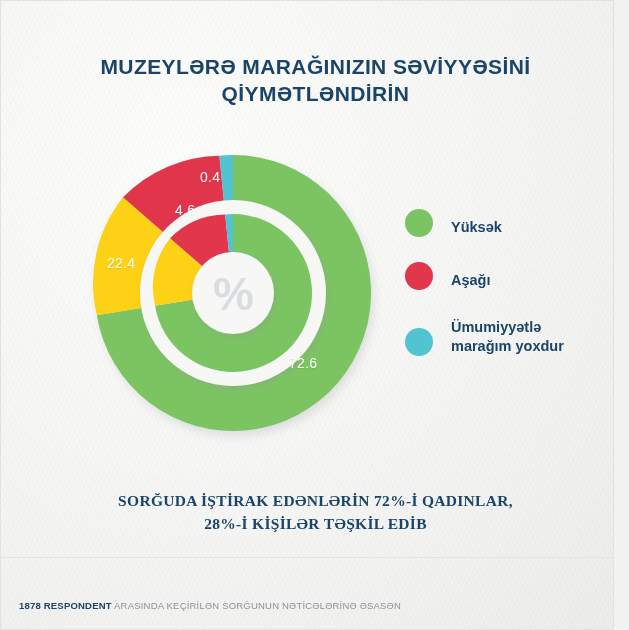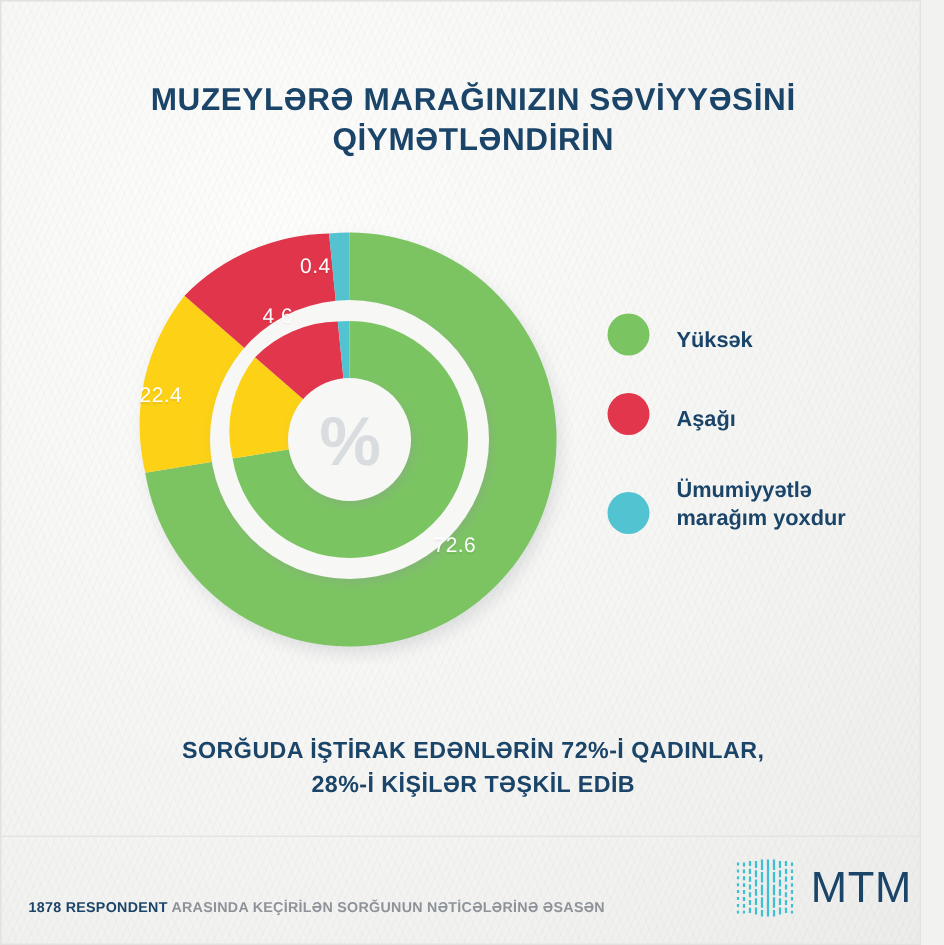--- a/index.html
+++ b/index.html
@@ -78,21 +78,21 @@
   .slice-label {
     position: absolute;
     color: #ffffff;
     font-size: 14px;
     font-weight: normal;
     letter-spacing: 0.3px;
     white-space: nowrap;
     text-shadow: 0 1px 1px rgba(0,0,0,0.08);
   }
   #label-0 { left: 206px; top: 212px; }   
-  #label-1 { left: 10px;  top: 112px; }   
+  #label-1 { left: 24px;  top: 112px; }   
   #label-2 { left: 92px;  top: 45px; margin-top: 14px;  }   
   #label-3 { left: 117px; top: 26px;  }   
 
   
   #legend {
     position: absolute;
     left: 404px;
     top: 207px;
     width: 200px;
   }
@@ -126,20 +126,21 @@
     text-align: center;
     padding: 0 50px;
   }
   .note-line {
     color: #1b4469;
     font-size: 15.5px;
     font-weight: bold;
     letter-spacing: 0.3px;
     line-height: 23px;
     text-transform: uppercase;
+    font-family: Liberation Serif, serif;
   }
 
   
   #footer {
     position: absolute;
     left: 0;
     bottom: 0;
     width: 629px;
     height: 72px;
     border-top: 1px solid #e4e4e2;
@@ -151,21 +152,21 @@
     font-size: 9.5px;
     letter-spacing: 0.2px;
     white-space: nowrap;
   }
   #credit-strong {
     color: #1b4469;
     font-weight: bold;
   }
   #credit-rest {
     color: #8d9399;
-    font-weight: bold;
+    font-weight: normal;
   }
   #footer-logo {
     position: absolute;
     right: 22px;
     bottom: 16px;
     display: flex;
     align-items: center;
   }
   #logo-mark {
     width: 42px;
@@ -253,32 +254,15 @@
 
   <div id="bottom-note">
     <div class="note-line">SORĞUDA İŞTİRAK EDƏNLƏRİN 72%-İ QADINLAR,</div>
     <div class="note-line">28%-İ KİŞİLƏR TƏŞKİL EDİB</div>
   </div>
 
   <div id="footer">
     <div id="footer-credit">
       <span id="credit-strong">1878 RESPONDENT</span><span id="credit-rest"> ARASINDA KEÇİRİLƏN SORĞUNUN NƏTİCƏLƏRİNƏ ƏSASƏN</span>
     </div>
-    <div id="footer-logo">
-      <svg id="logo-mark" viewBox="0 0 42 42">
-        <g stroke="#3FC0D2" stroke-width="1.5" stroke-linecap="butt">
-          <line x1="3" y1="4" x2="3" y2="38" stroke-dasharray="2 2.6"></line>
-          <line x1="7" y1="4" x2="7" y2="38" stroke-dasharray="2.6 2"></line>
-          <line x1="11" y1="3" x2="11" y2="39" stroke-dasharray="3.4 1.8"></line>
-          <line x1="15" y1="3" x2="15" y2="39" stroke-dasharray="4.6 1.6"></line>
-          <line x1="19" y1="2" x2="19" y2="40" stroke-dasharray="7 1.4"></line>
-          <line x1="23" y1="2" x2="23" y2="40"></line>
-          <line x1="27" y1="2" x2="27" y2="40" stroke-dasharray="7 1.4"></line>
-          <line x1="31" y1="3" x2="31" y2="39" stroke-dasharray="4.6 1.6"></line>
-          <line x1="35" y1="3" x2="35" y2="39" stroke-dasharray="3.4 1.8"></line>
-          <line x1="39" y1="4" x2="39" y2="38" stroke-dasharray="2.4 2.2"></line>
-        </g>
-      </svg>
-      <div id="logo-text">MTM</div>
-    </div>
   </div>
 
 </div>
 
 </body></html>

